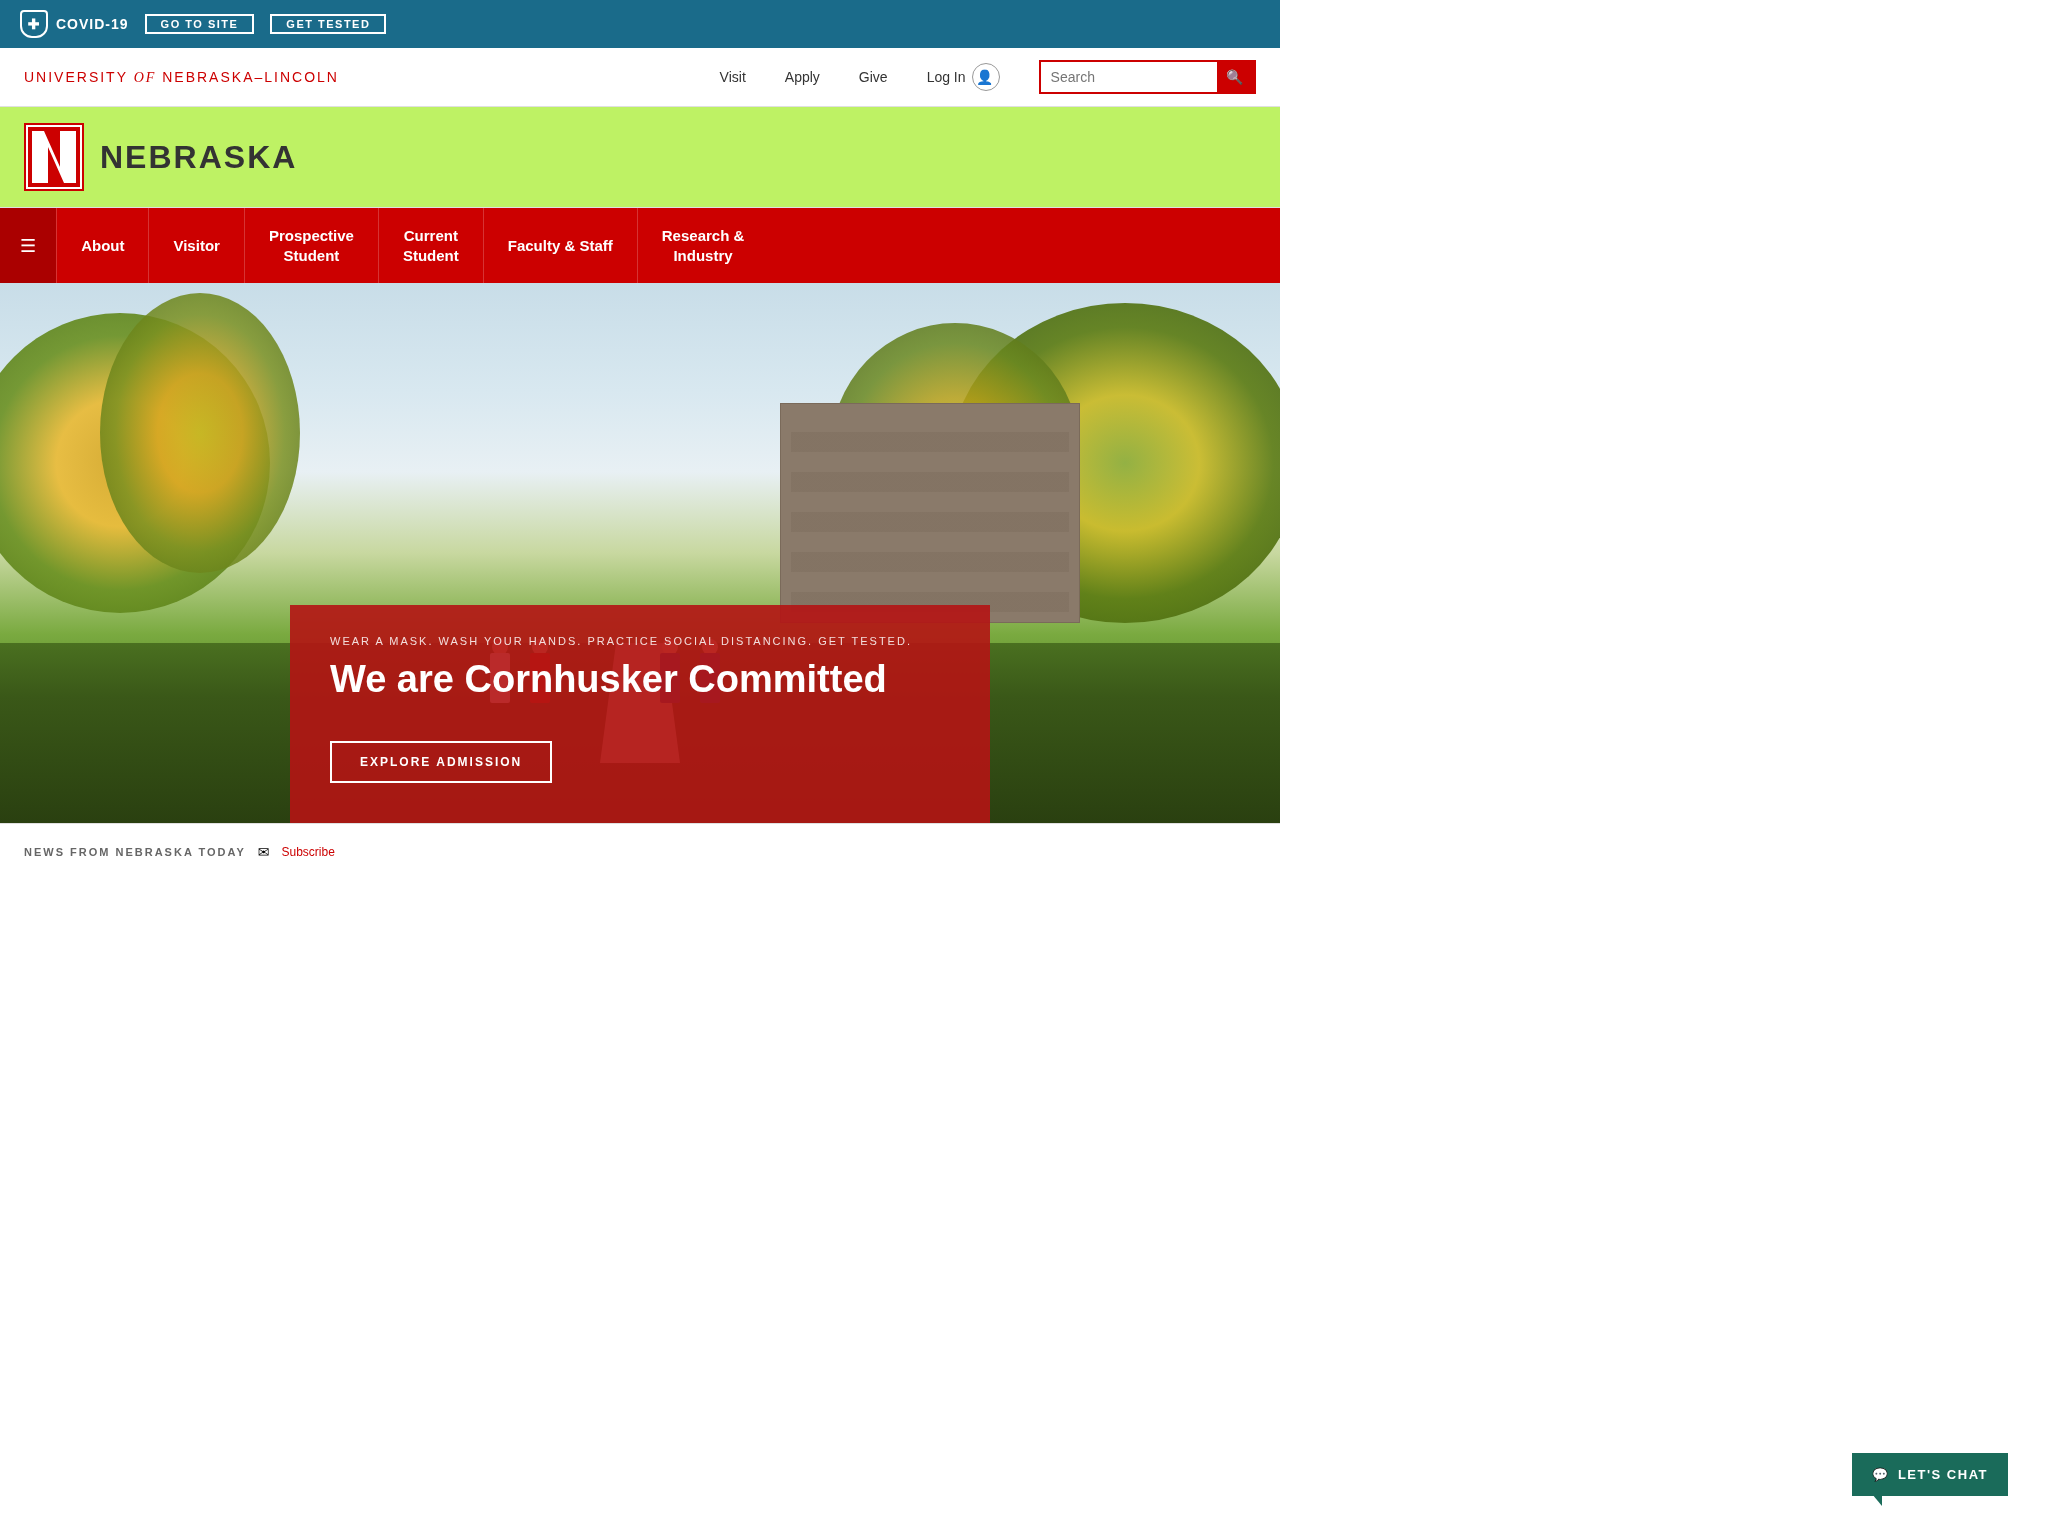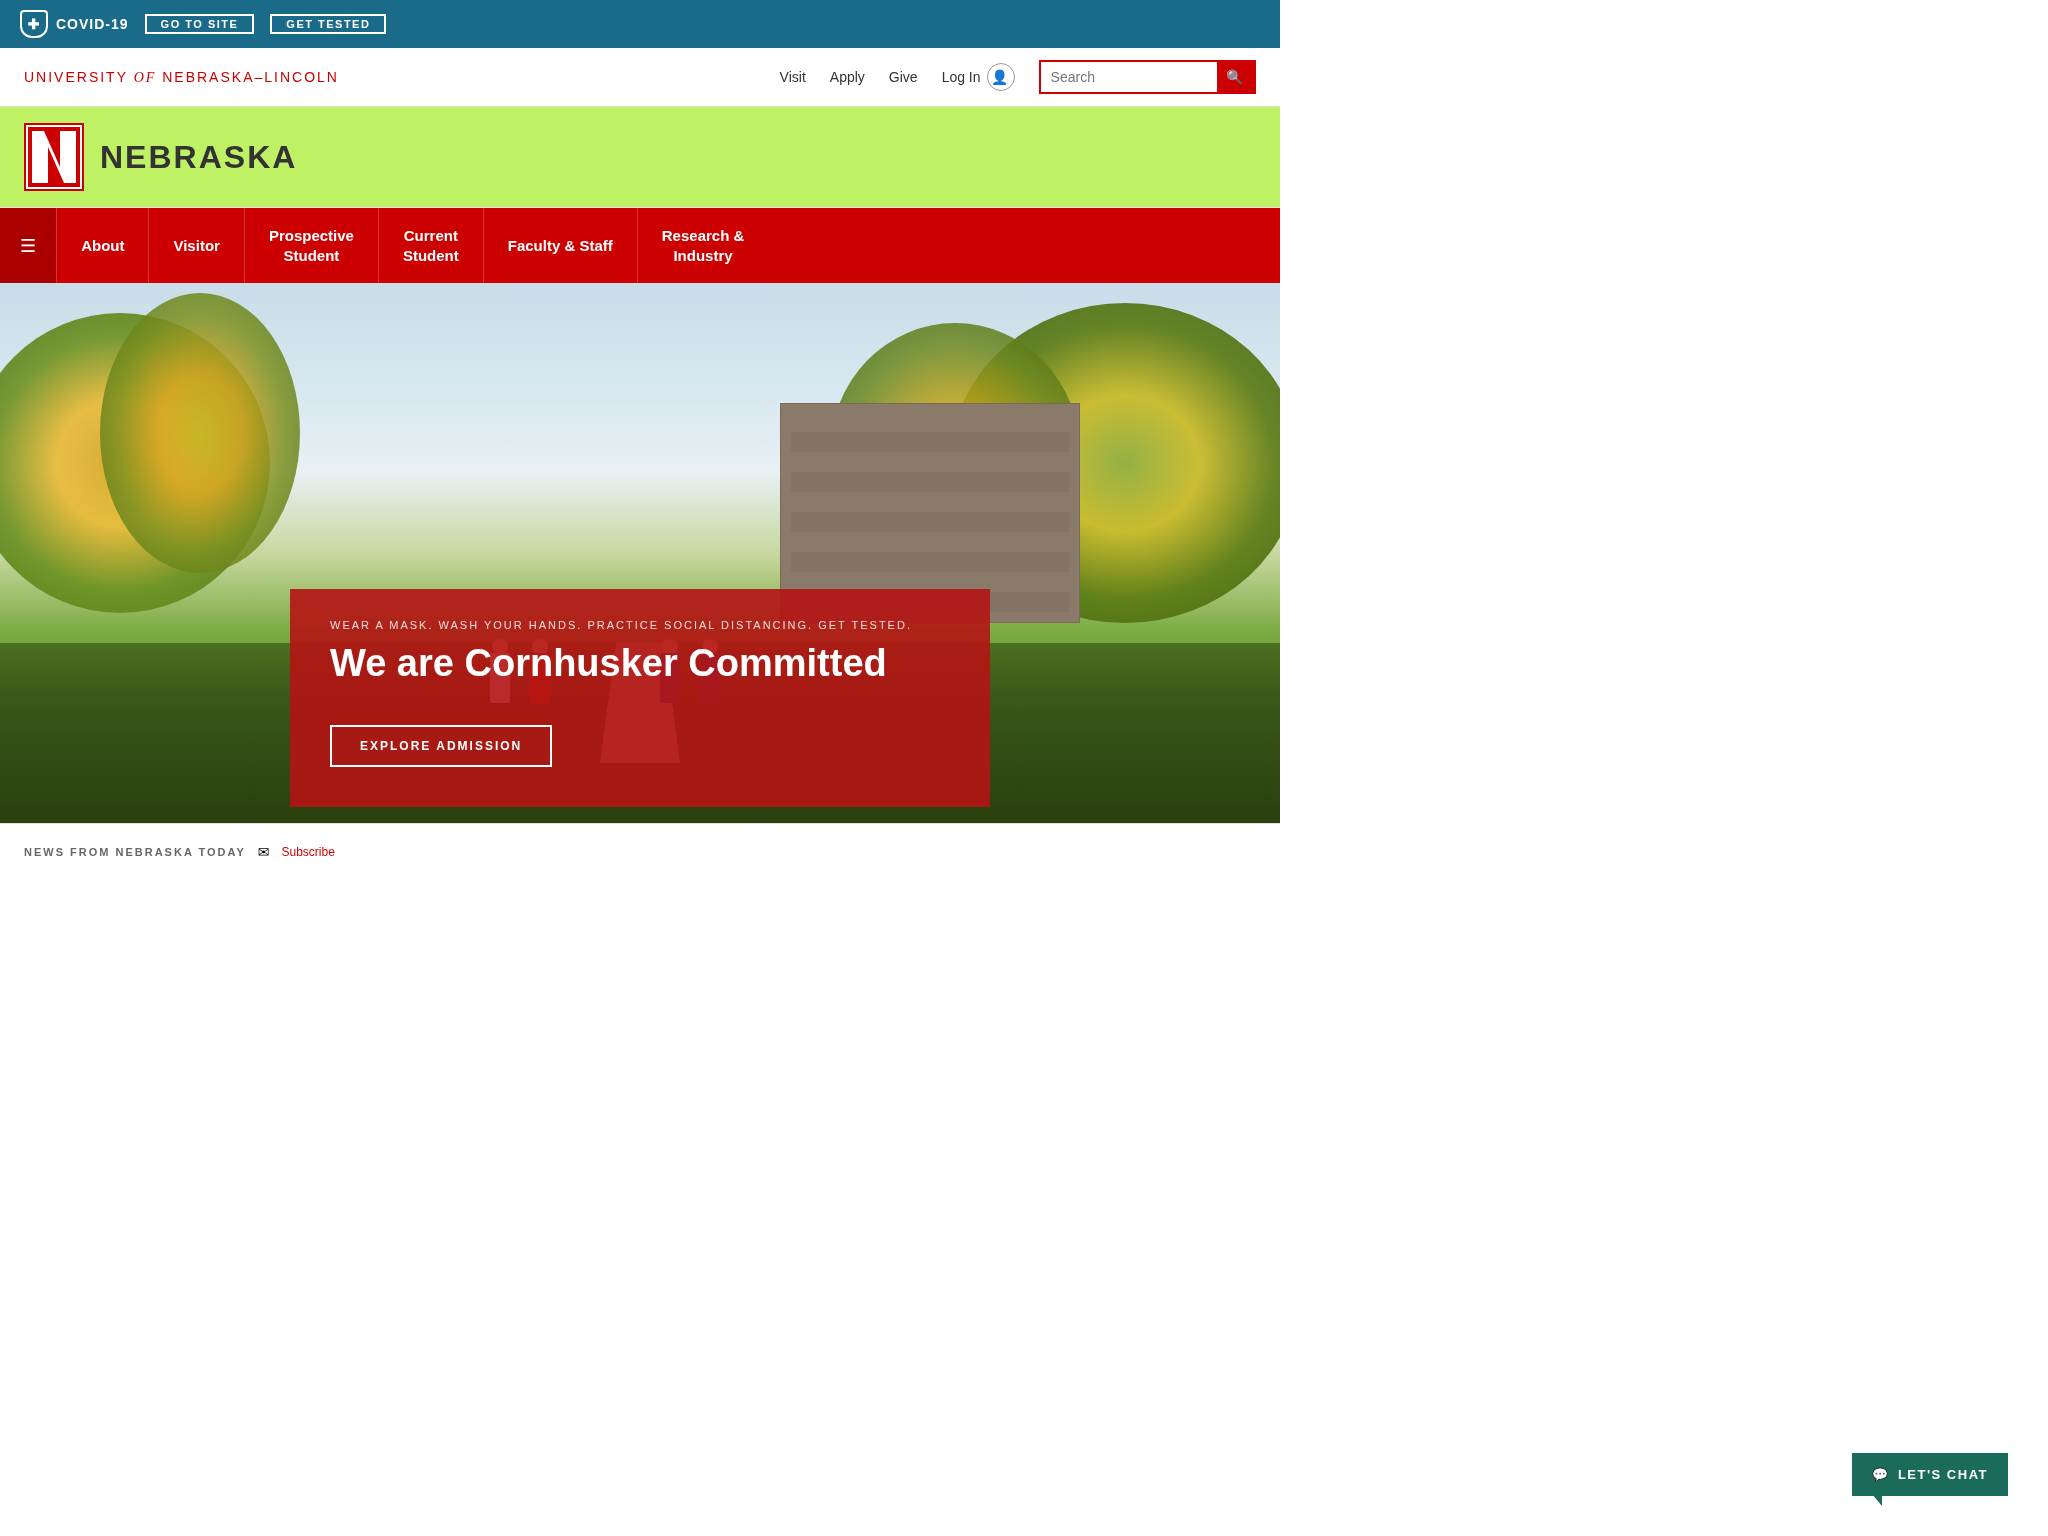--- a/index.html
+++ b/index.html
@@ -60,21 +60,21 @@
       color: #cc0000;
       font-weight: 500;
       text-transform: uppercase;
     }
     .unl-wordmark em {
       font-family: Georgia, serif;
     }
     .top-nav-right {
       display: flex;
       align-items: center;
-      gap: 24px;
+      gap: 39px;
     }
     .top-nav-link {
       color: #333;
       font-size: 14px;
       text-decoration: none;
       cursor: pointer;
     }
     .login-section {
       display: flex;
       align-items: center;
@@ -293,21 +293,21 @@
       margin: 0 auto -2px;
     }
     .person1 { left: 490px; }
     .person2 { left: 530px; }
     .person3 { left: 660px; }
     .person4 { left: 700px; }
 
     
     .hero-overlay {
       position: absolute;
-      bottom: 16px;
+      bottom: 0;
       left: 50%;
       transform: translateX(-50%);
       width: 700px;
       background: rgba(180, 20, 20, 0.9);
       padding: 30px 40px 40px;
     }
     .hero-tagline {
       color: rgba(255,255,255,0.85);
       font-size: 11px;
       letter-spacing: 2px;

